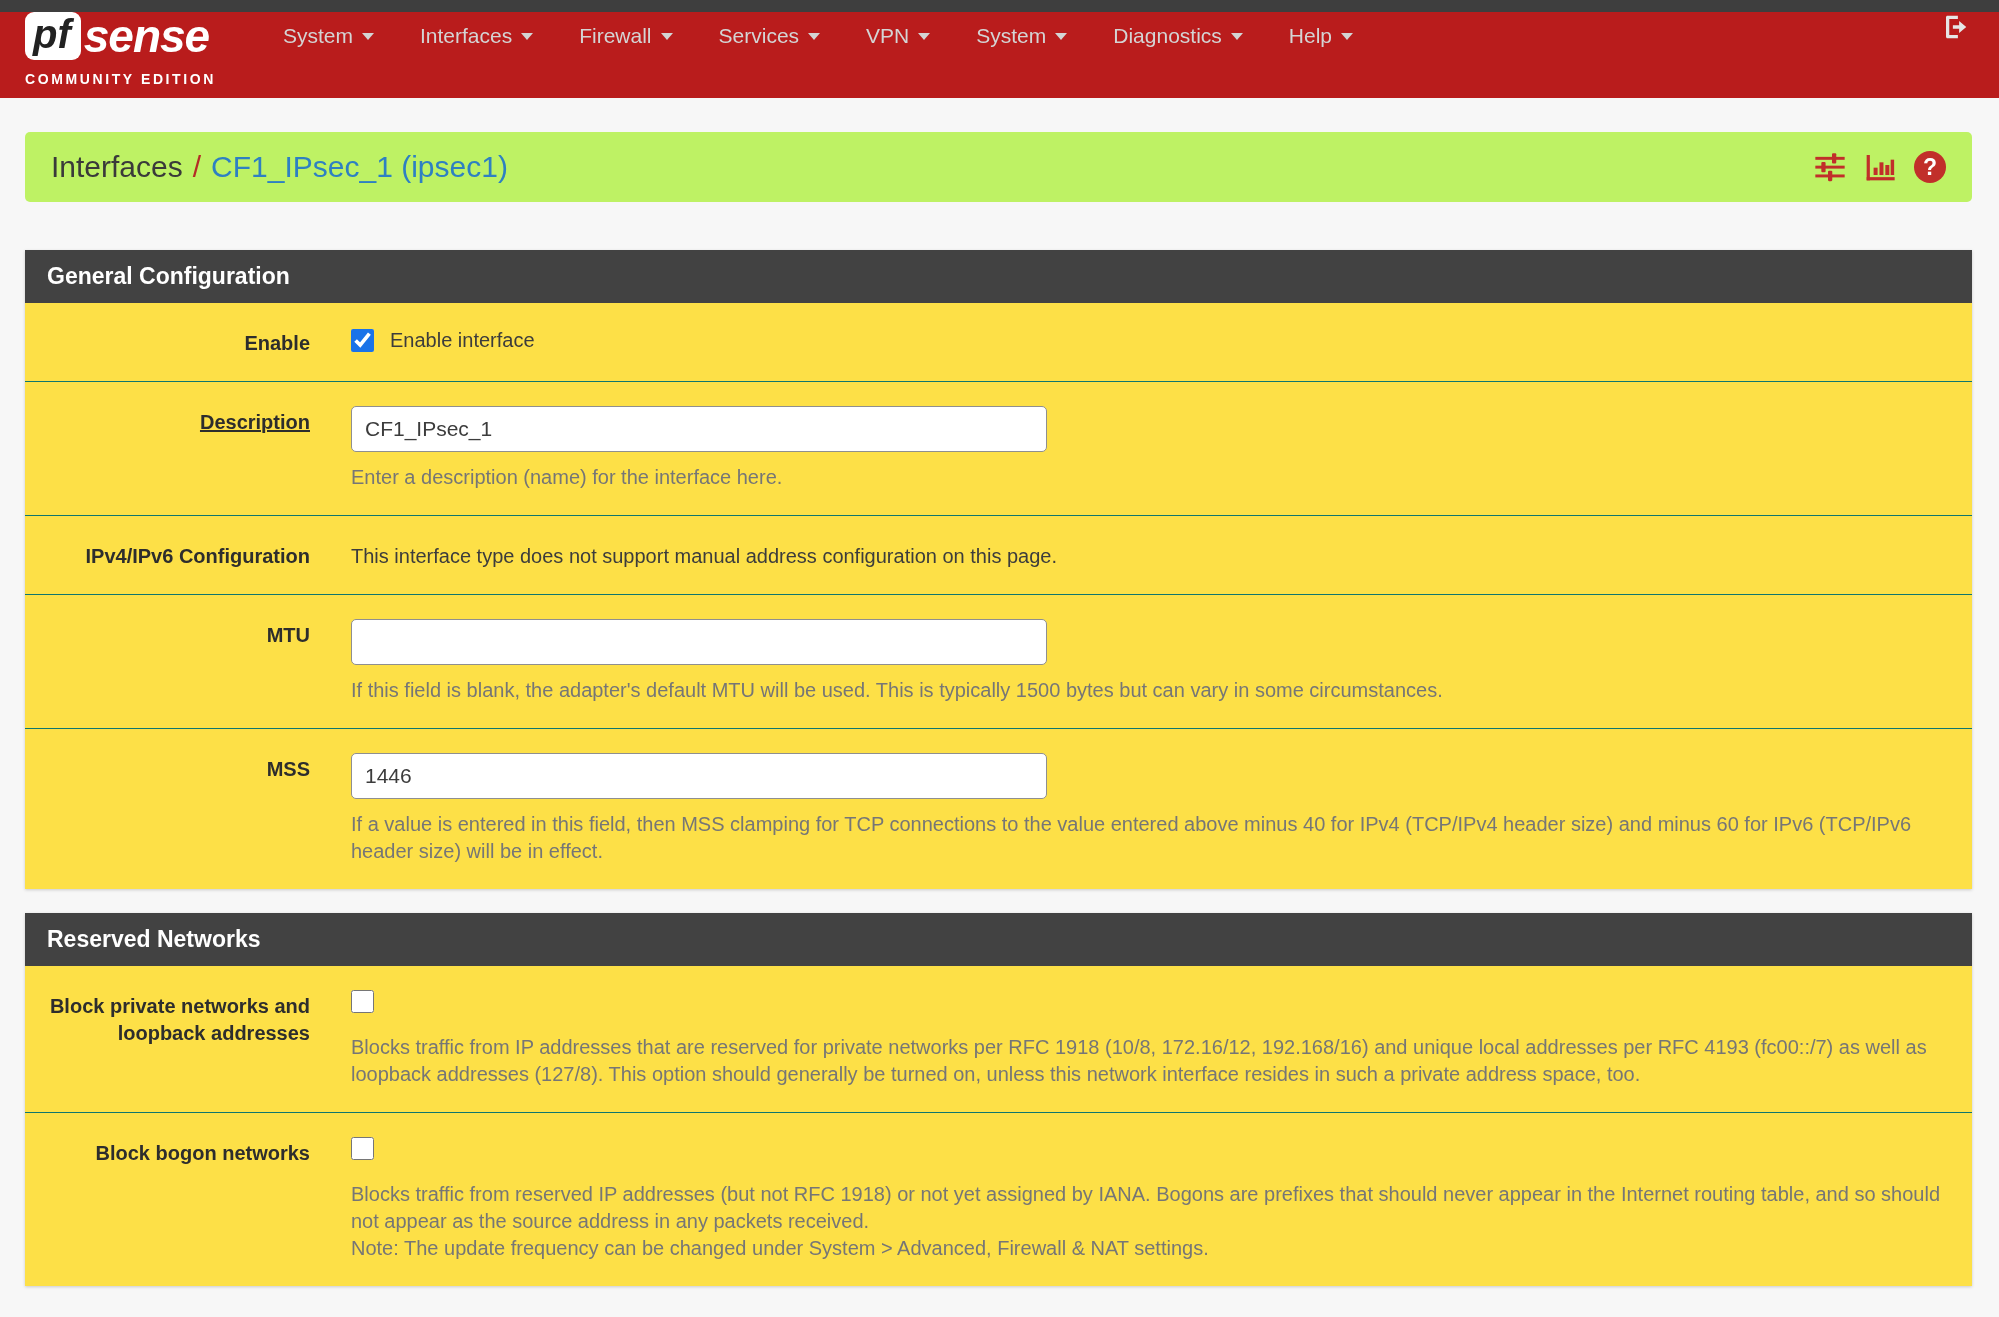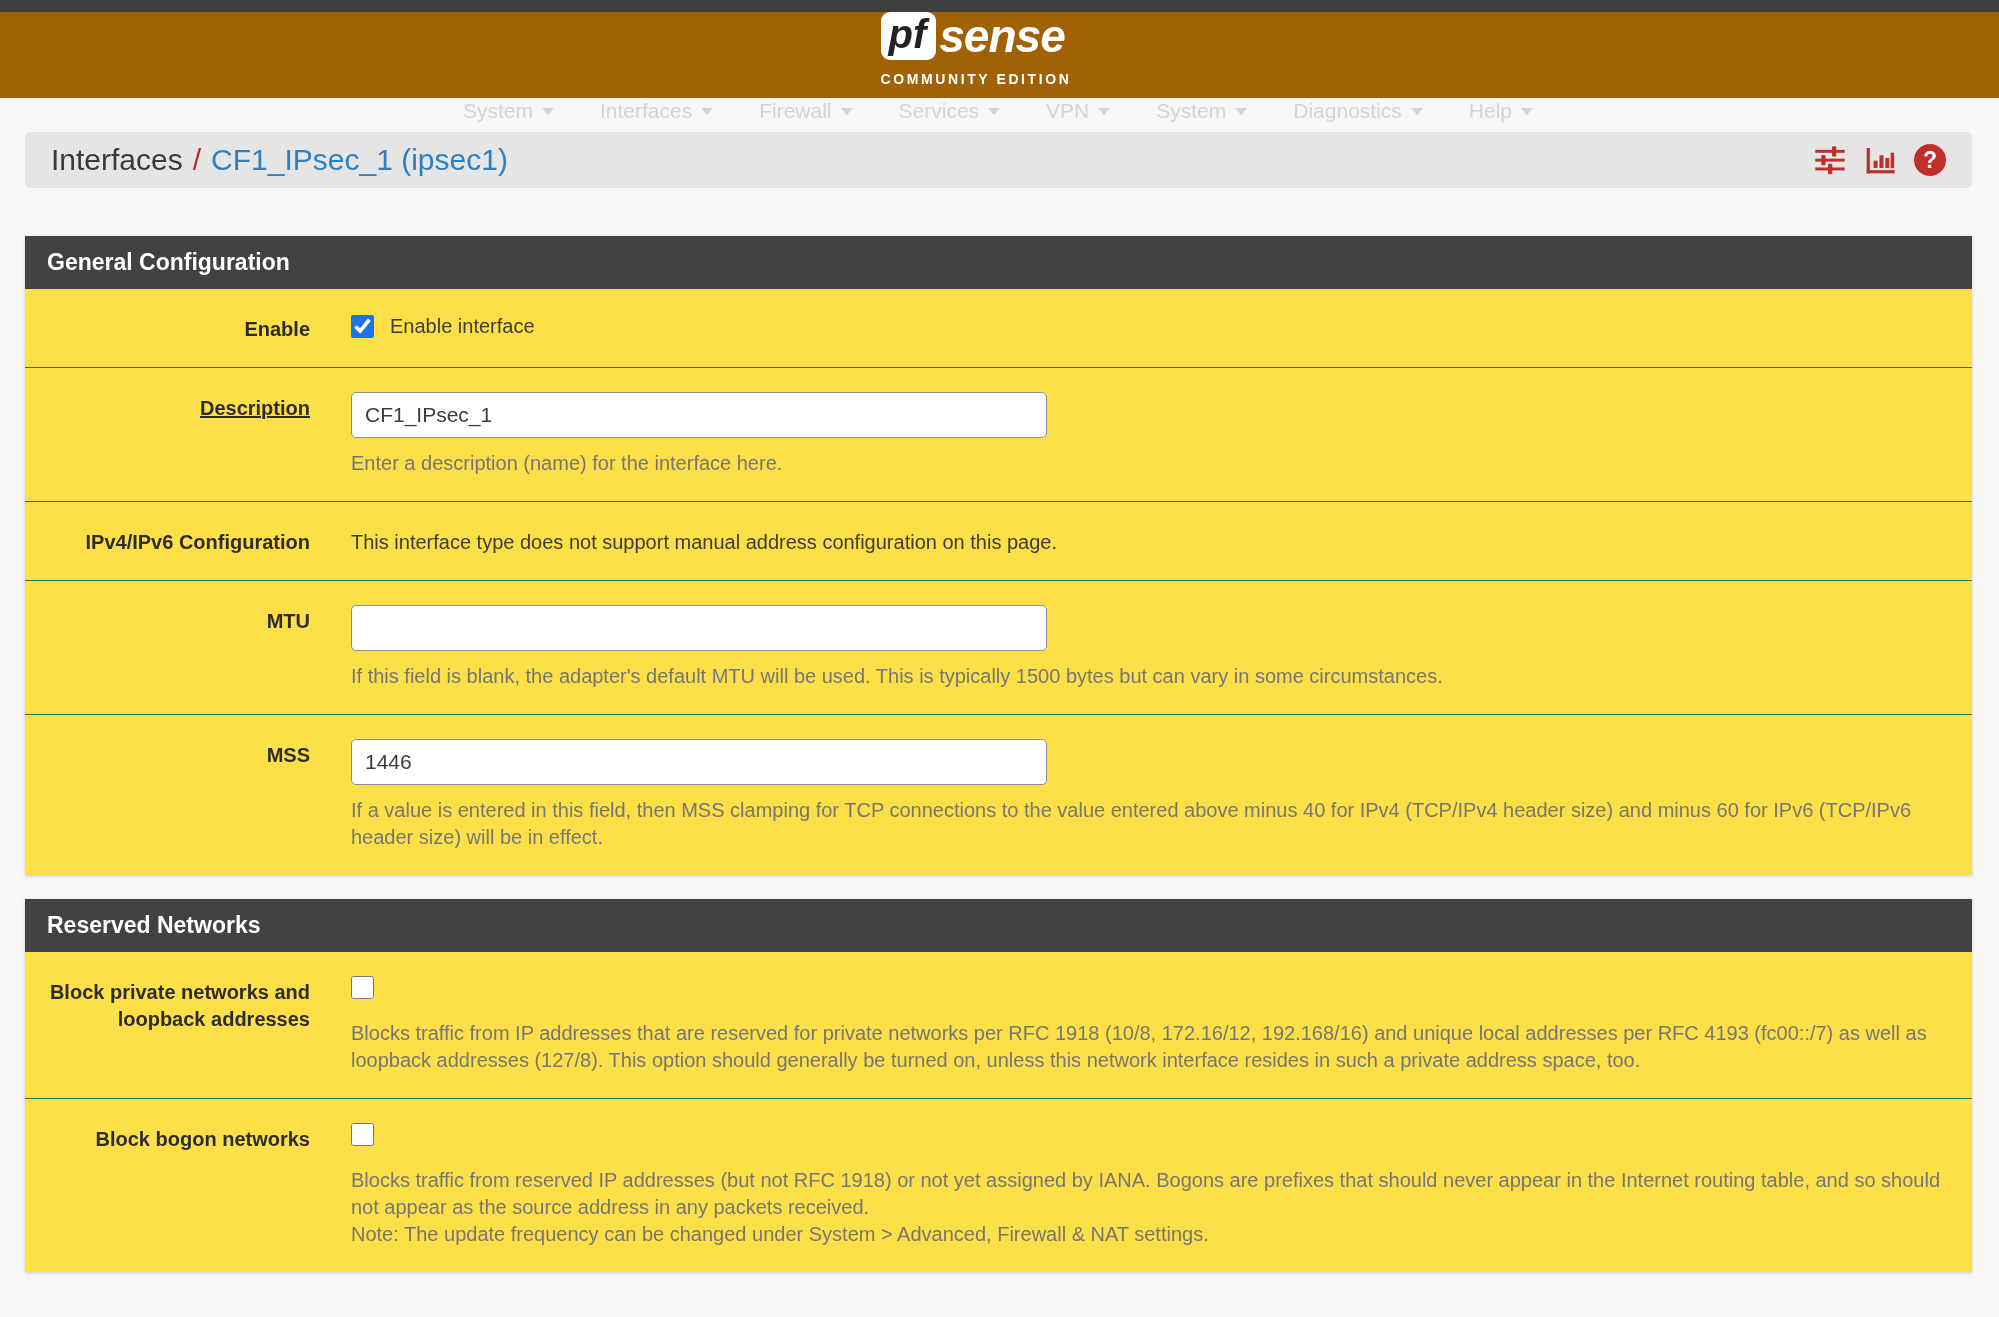--- a/index.html
+++ b/index.html
@@ -8,23 +8,22 @@
     width: 1999px; height: 1317px; overflow: hidden;
     font-family: "Liberation Sans", "DejaVu Sans", sans-serif;
     color: #3c3c3c; font-size: 20px;
   }
 
   
   .topstrip { height: 12px; background: #3e3e3e; }
 
   
   .navbar {
-    height: 86px; background: #a16207; display: flex; align-items: center;
+    height: 86px; background: #b91c1c; display: flex; align-items: flex-start;
     padding: 0 28px 0 25px;
-    flex-direction: column;
   }
   .brand { display: flex; flex-direction: column; justify-content: center; cursor: pointer; margin-right: 44px; }
   .brand-row { display: flex; align-items: center; }
   .pf-badge {
     background: #ffffff; color: #222; border-radius: 9px;
     font-style: italic; font-weight: 700; font-size: 40px;
     padding: 2px 10px 6px 8px; line-height: 1; margin-right: 3px;
   }
   .brand-sense { color: #fff; font-style: italic; font-weight: 700; font-size: 46px; letter-spacing: -1px; line-height: 1; }
   .brand-edition { color: #fff; font-size: 14px; font-weight: 700; letter-spacing: 2.6px; margin-top: 11px; }
@@ -36,22 +35,22 @@
   .caret {
     display: inline-block; margin-left: 9px; width: 0; height: 0;
     border-left: 6px solid transparent; border-right: 6px solid transparent;
     border-top: 7px solid #d4d4d4;
   }
   .signout { cursor: pointer; display: flex; align-items: center; }
   .signout svg { width: 30px; height: 30px; }
 
   
   .breadcrumb-panel {
-    margin: 34px 27px 0 25px; background: #e5e5e5; border-radius: 5px;
-    height: 56px; display: flex; align-items: center; justify-content: space-between;
+    margin: 34px 27px 0 25px; background: #bef264; border-radius: 5px;
+    height: 70px; display: flex; align-items: center; justify-content: space-between;
     padding: 0 26px;
   }
   .crumbs { font-size: 30px; }
   .crumb-section { color: #3a3a3a; }
   .crumb-sep { color: #b42d26; margin: 0 10px; }
   .crumb-page { color: #2e80c2; text-decoration: none; cursor: pointer; }
   .crumb-actions { display: flex; align-items: center; gap: 18px; }
   .crumb-actions .icon-btn { cursor: pointer; display: flex; align-items: center; }
   .crumb-actions svg { width: 32px; height: 32px; }
   .help-circle {

